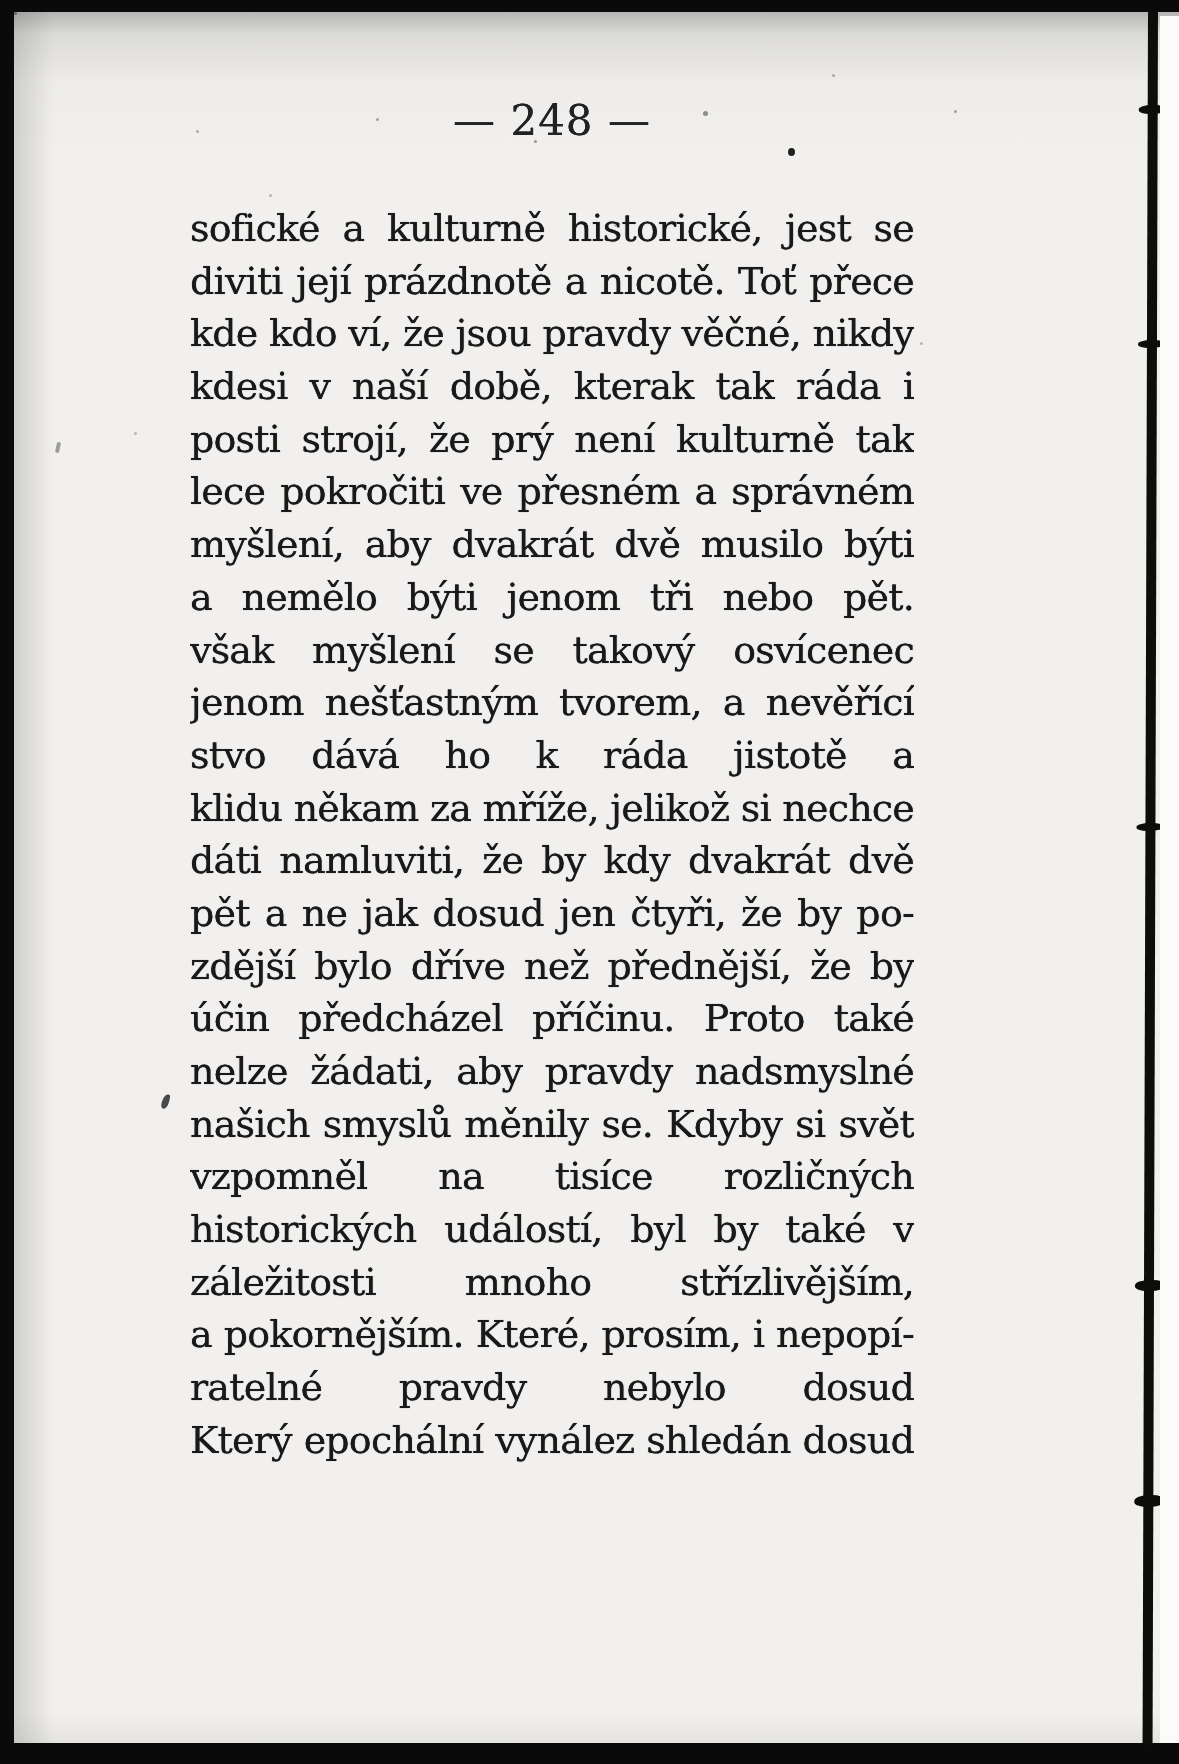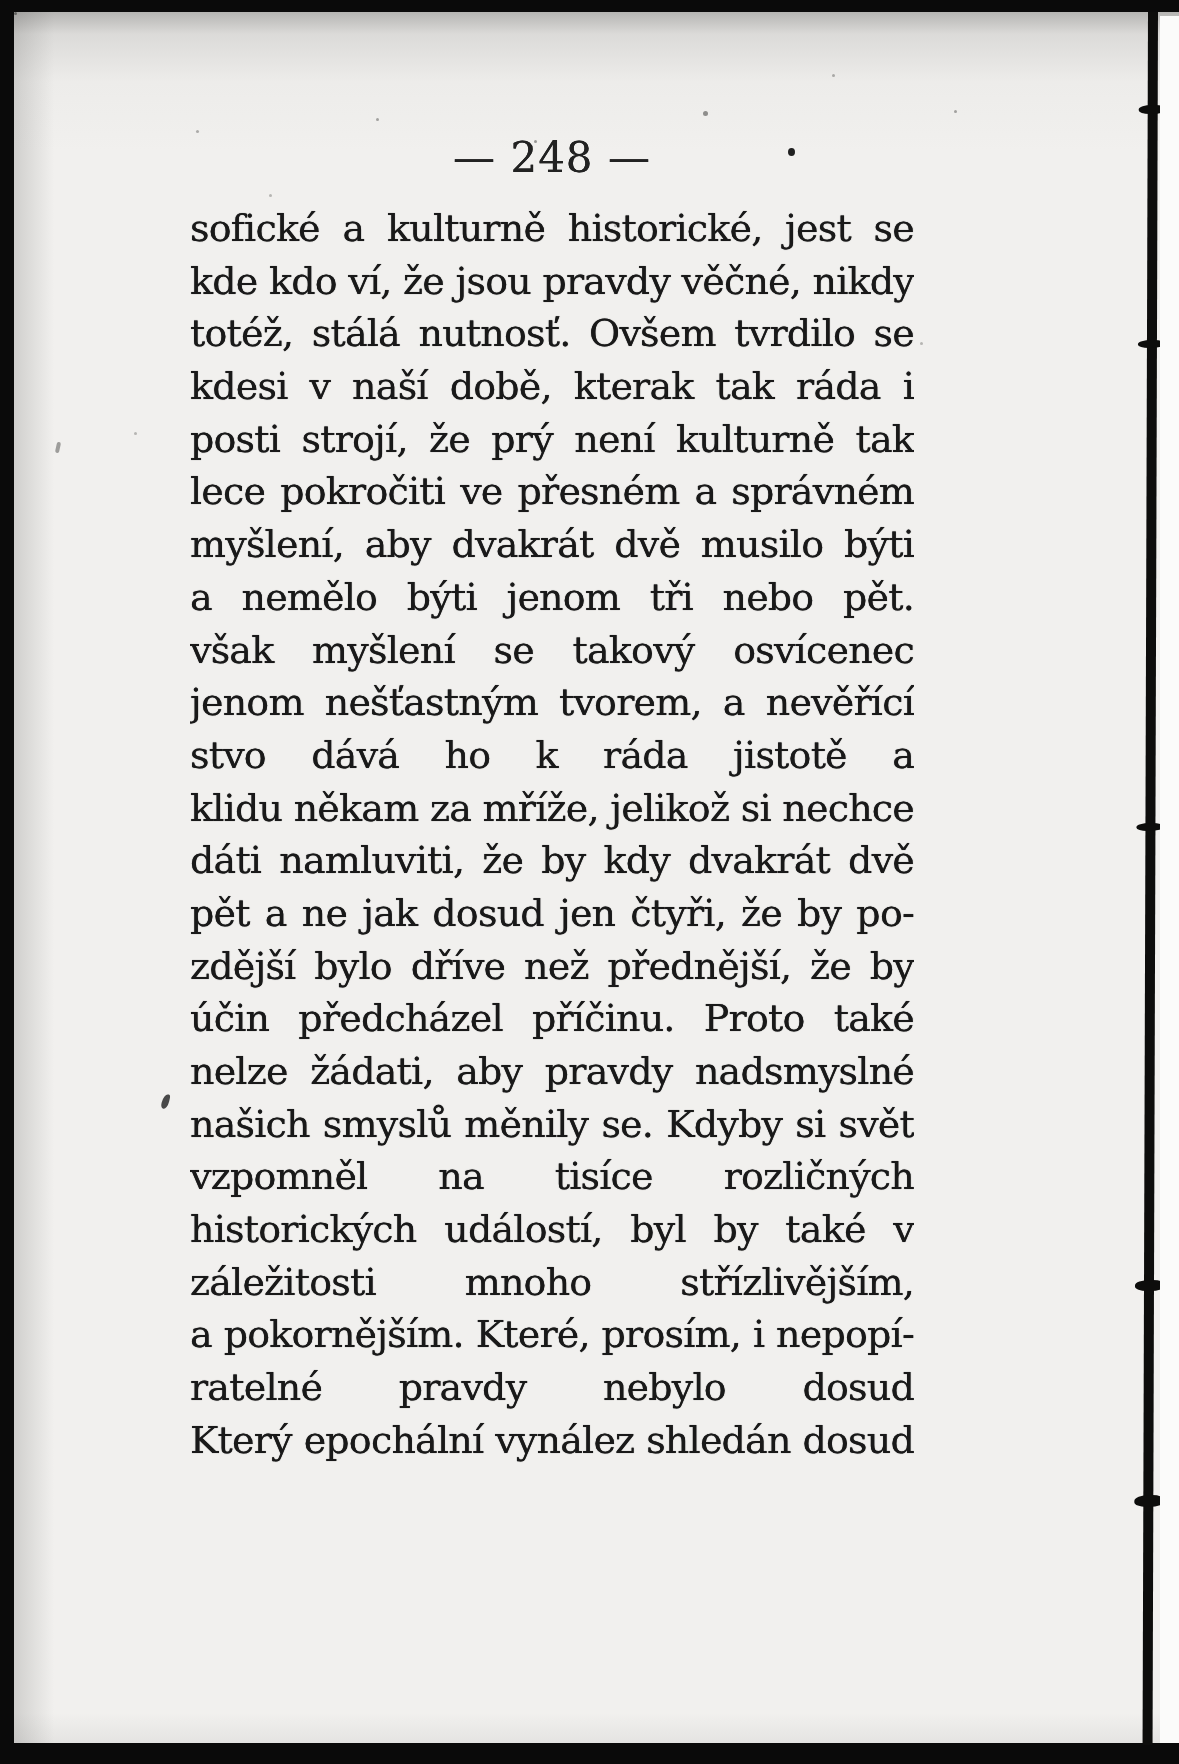--- a/index.html
+++ b/index.html
@@ -23,21 +23,20 @@
     color:#1b1b1b;
   }
   
   .header{
     position:absolute;left:176px;top:84px;width:724px;
     text-align:center;
     font-size:42px;
     letter-spacing:1px;
     color:#222;
     text-shadow:0 0 0.6px #222;
-    margin-top:37px;
   }
   
   .text{
     position:absolute;left:176px;top:190px;width:724px;
     font-size:38px;
     letter-spacing:-0.8px;
     color:#191919;
     text-shadow:0 0 0.7px #191919;
   }
   .line{
@@ -107,22 +106,22 @@
   <div id="paper">
 
     <div class="header">
       <span>— 248 —</span>
     </div>
 
     <div class="dot-after-header"></div>
 
     <div class="text">
         <div class="line">sofické a kulturně historické, jest se nám</div>
+        <div class="line">diviti její prázdnotě a nicotě. Toť přece</div>
         <div class="line">kde kdo ví, že jsou pravdy věčné, nikdy</div>
-        <div class="line">totéž, stálá nutnosť. Ovšem tvrdilo se</div>
         <div class="line">kdesi v naší době, kterak tak ráda i hlou-</div>
         <div class="line">posti strojí, že prý není kulturně tak da-</div>
         <div class="line">lece pokročiti ve přesném a správném</div>
         <div class="line">myšlení, aby dvakrát dvě musilo býti čtyři</div>
         <div class="line">a nemělo býti jenom tři nebo pět. Dosud</div>
         <div class="line">však myšlení se takový osvícenec přece</div>
         <div class="line">jenom nešťastným tvorem, a nevěřící lid-</div>
         <div class="line">stvo dává ho k ráda jistotě a veřejnému</div>
         <div class="line">klidu někam za mříže, jelikož si nechce</div>
         <div class="line">dáti namluviti, že by kdy dvakrát dvě jest</div>

